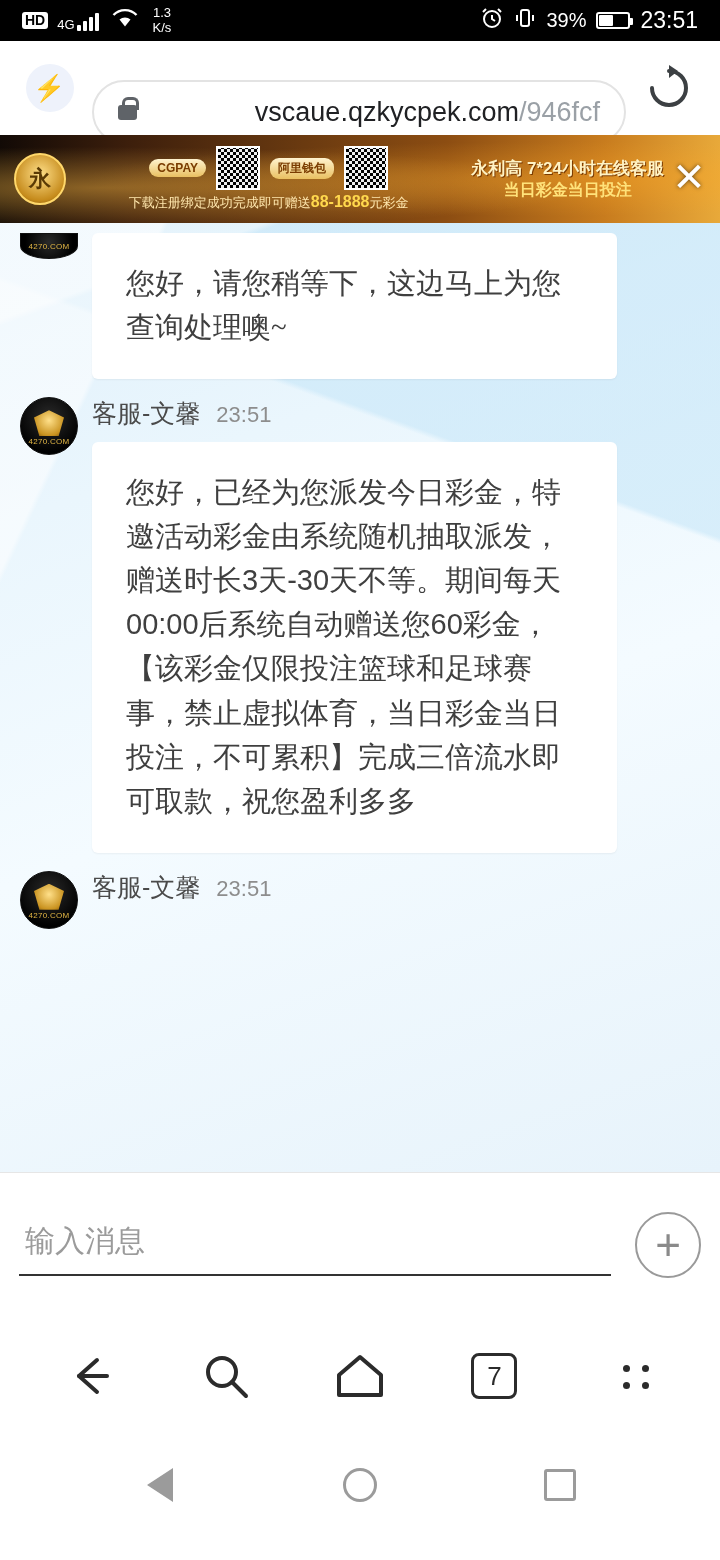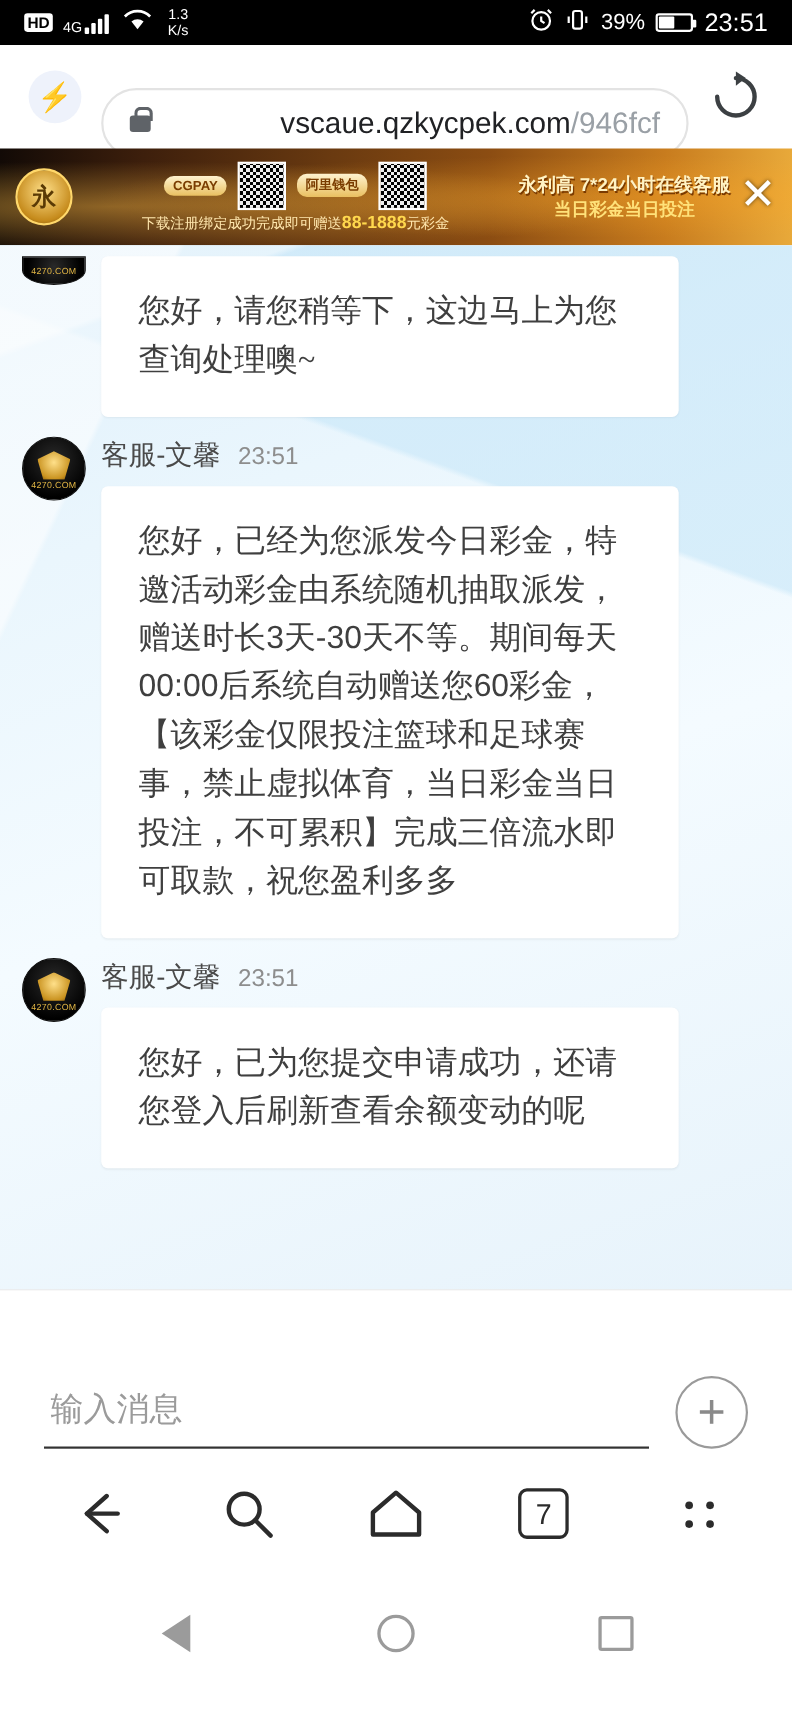--- a/index.html
+++ b/index.html
@@ -288,22 +288,22 @@
   }
   .msg.partial { padding-top: 10px; }
   .msg.partial .bubble { padding-top: 28px; font-family: Liberation Serif, serif; }
 
   
   .composer {
     height: 145px;
     background: #fff;
     border-top: 1px solid #e6e6e6;
     display: flex;
-    align-items: flex-end;
-    padding: 0 40px;
+    align-items: center;
+    padding: 0 19px;
     gap: 24px;
   }
   .input-wrap { flex: 1; }
   .msg-input {
     width: 100%;
     border: none;
     border-bottom: 2px solid #333;
     font-size: 30px;
     color: #333;
     padding: 10px 6px 16px 6px;
@@ -499,21 +499,20 @@
   <div class="msg">
     <div class="avatar">
       <div class="av-crest"></div>
       <div class="av-txt">4270.COM</div>
     </div>
     <div class="msg-col">
       <div class="msg-head">
         <span class="sender">客服-文馨</span>
         <span class="time">23:51</span>
       </div>
-      <div class="bubble">您好，已为您提交申请成功，还请您登入后刷新查看余额变动的呢</div>
     </div>
   </div>
 </div>
 
 <div class="composer">
   <div class="input-wrap">
     <input class="msg-input" type="text" placeholder="输入消息" style="">
   </div>
   <div class="plus">+</div>
 </div>

